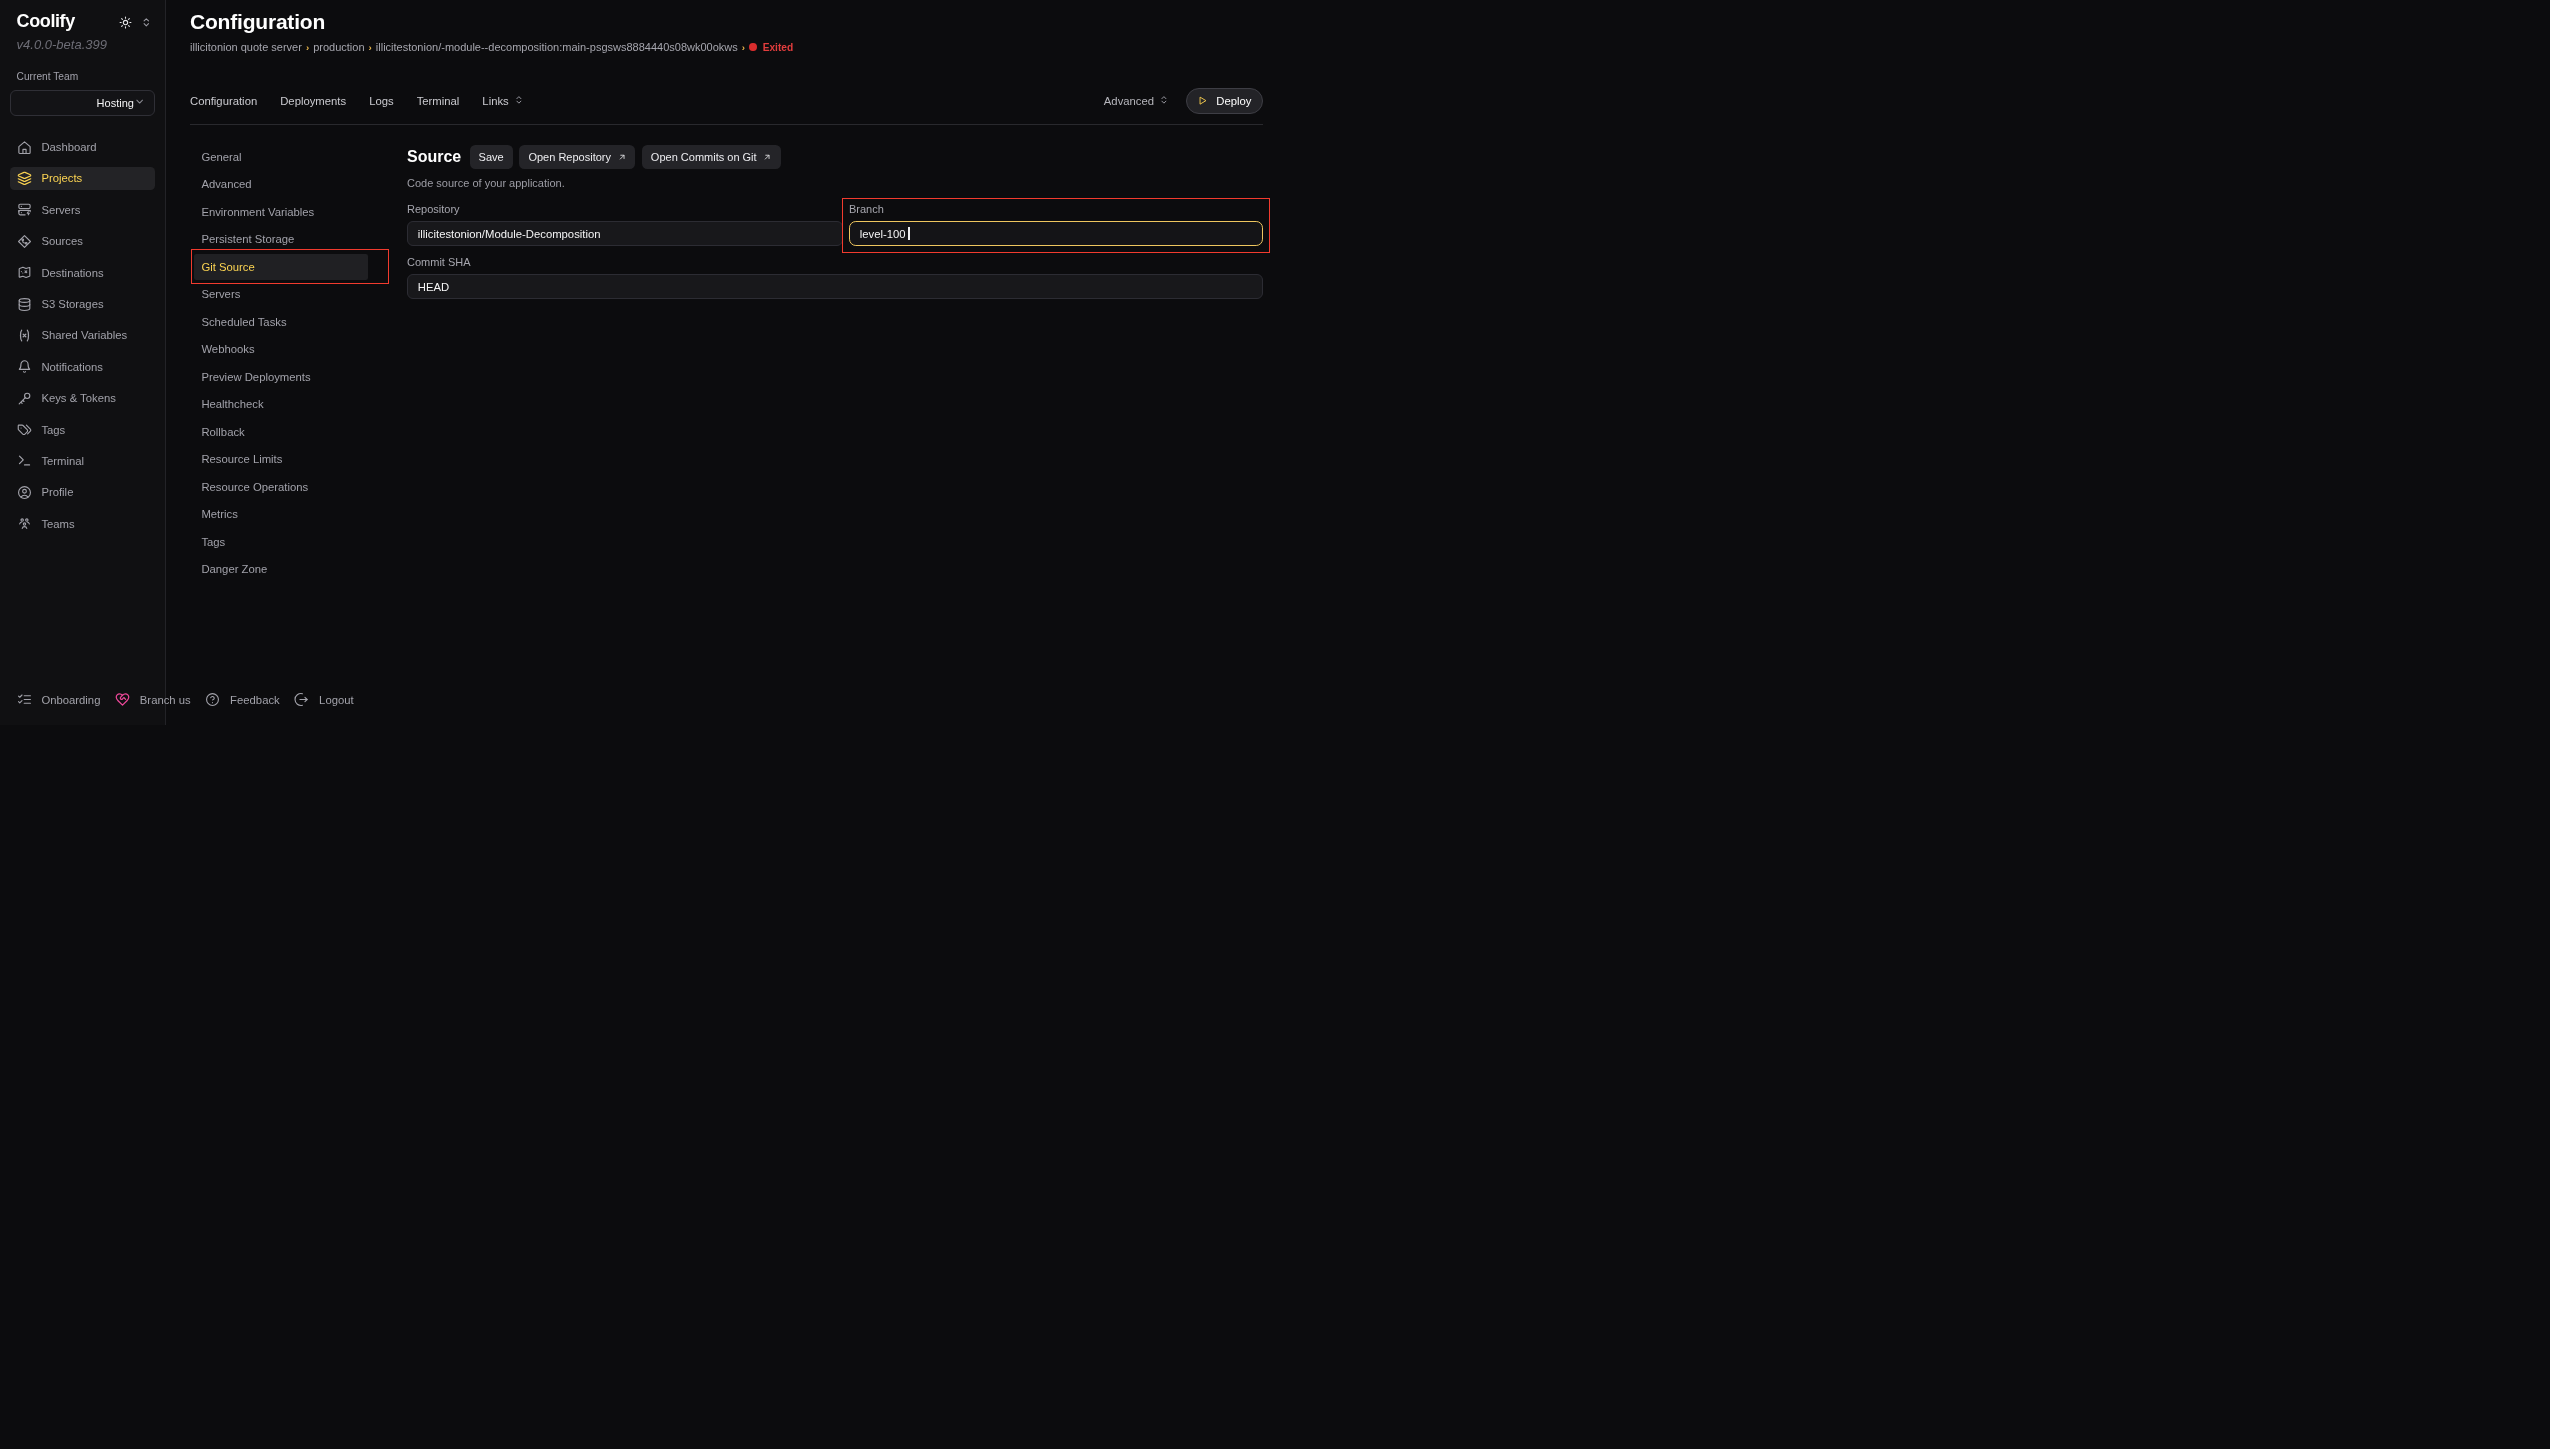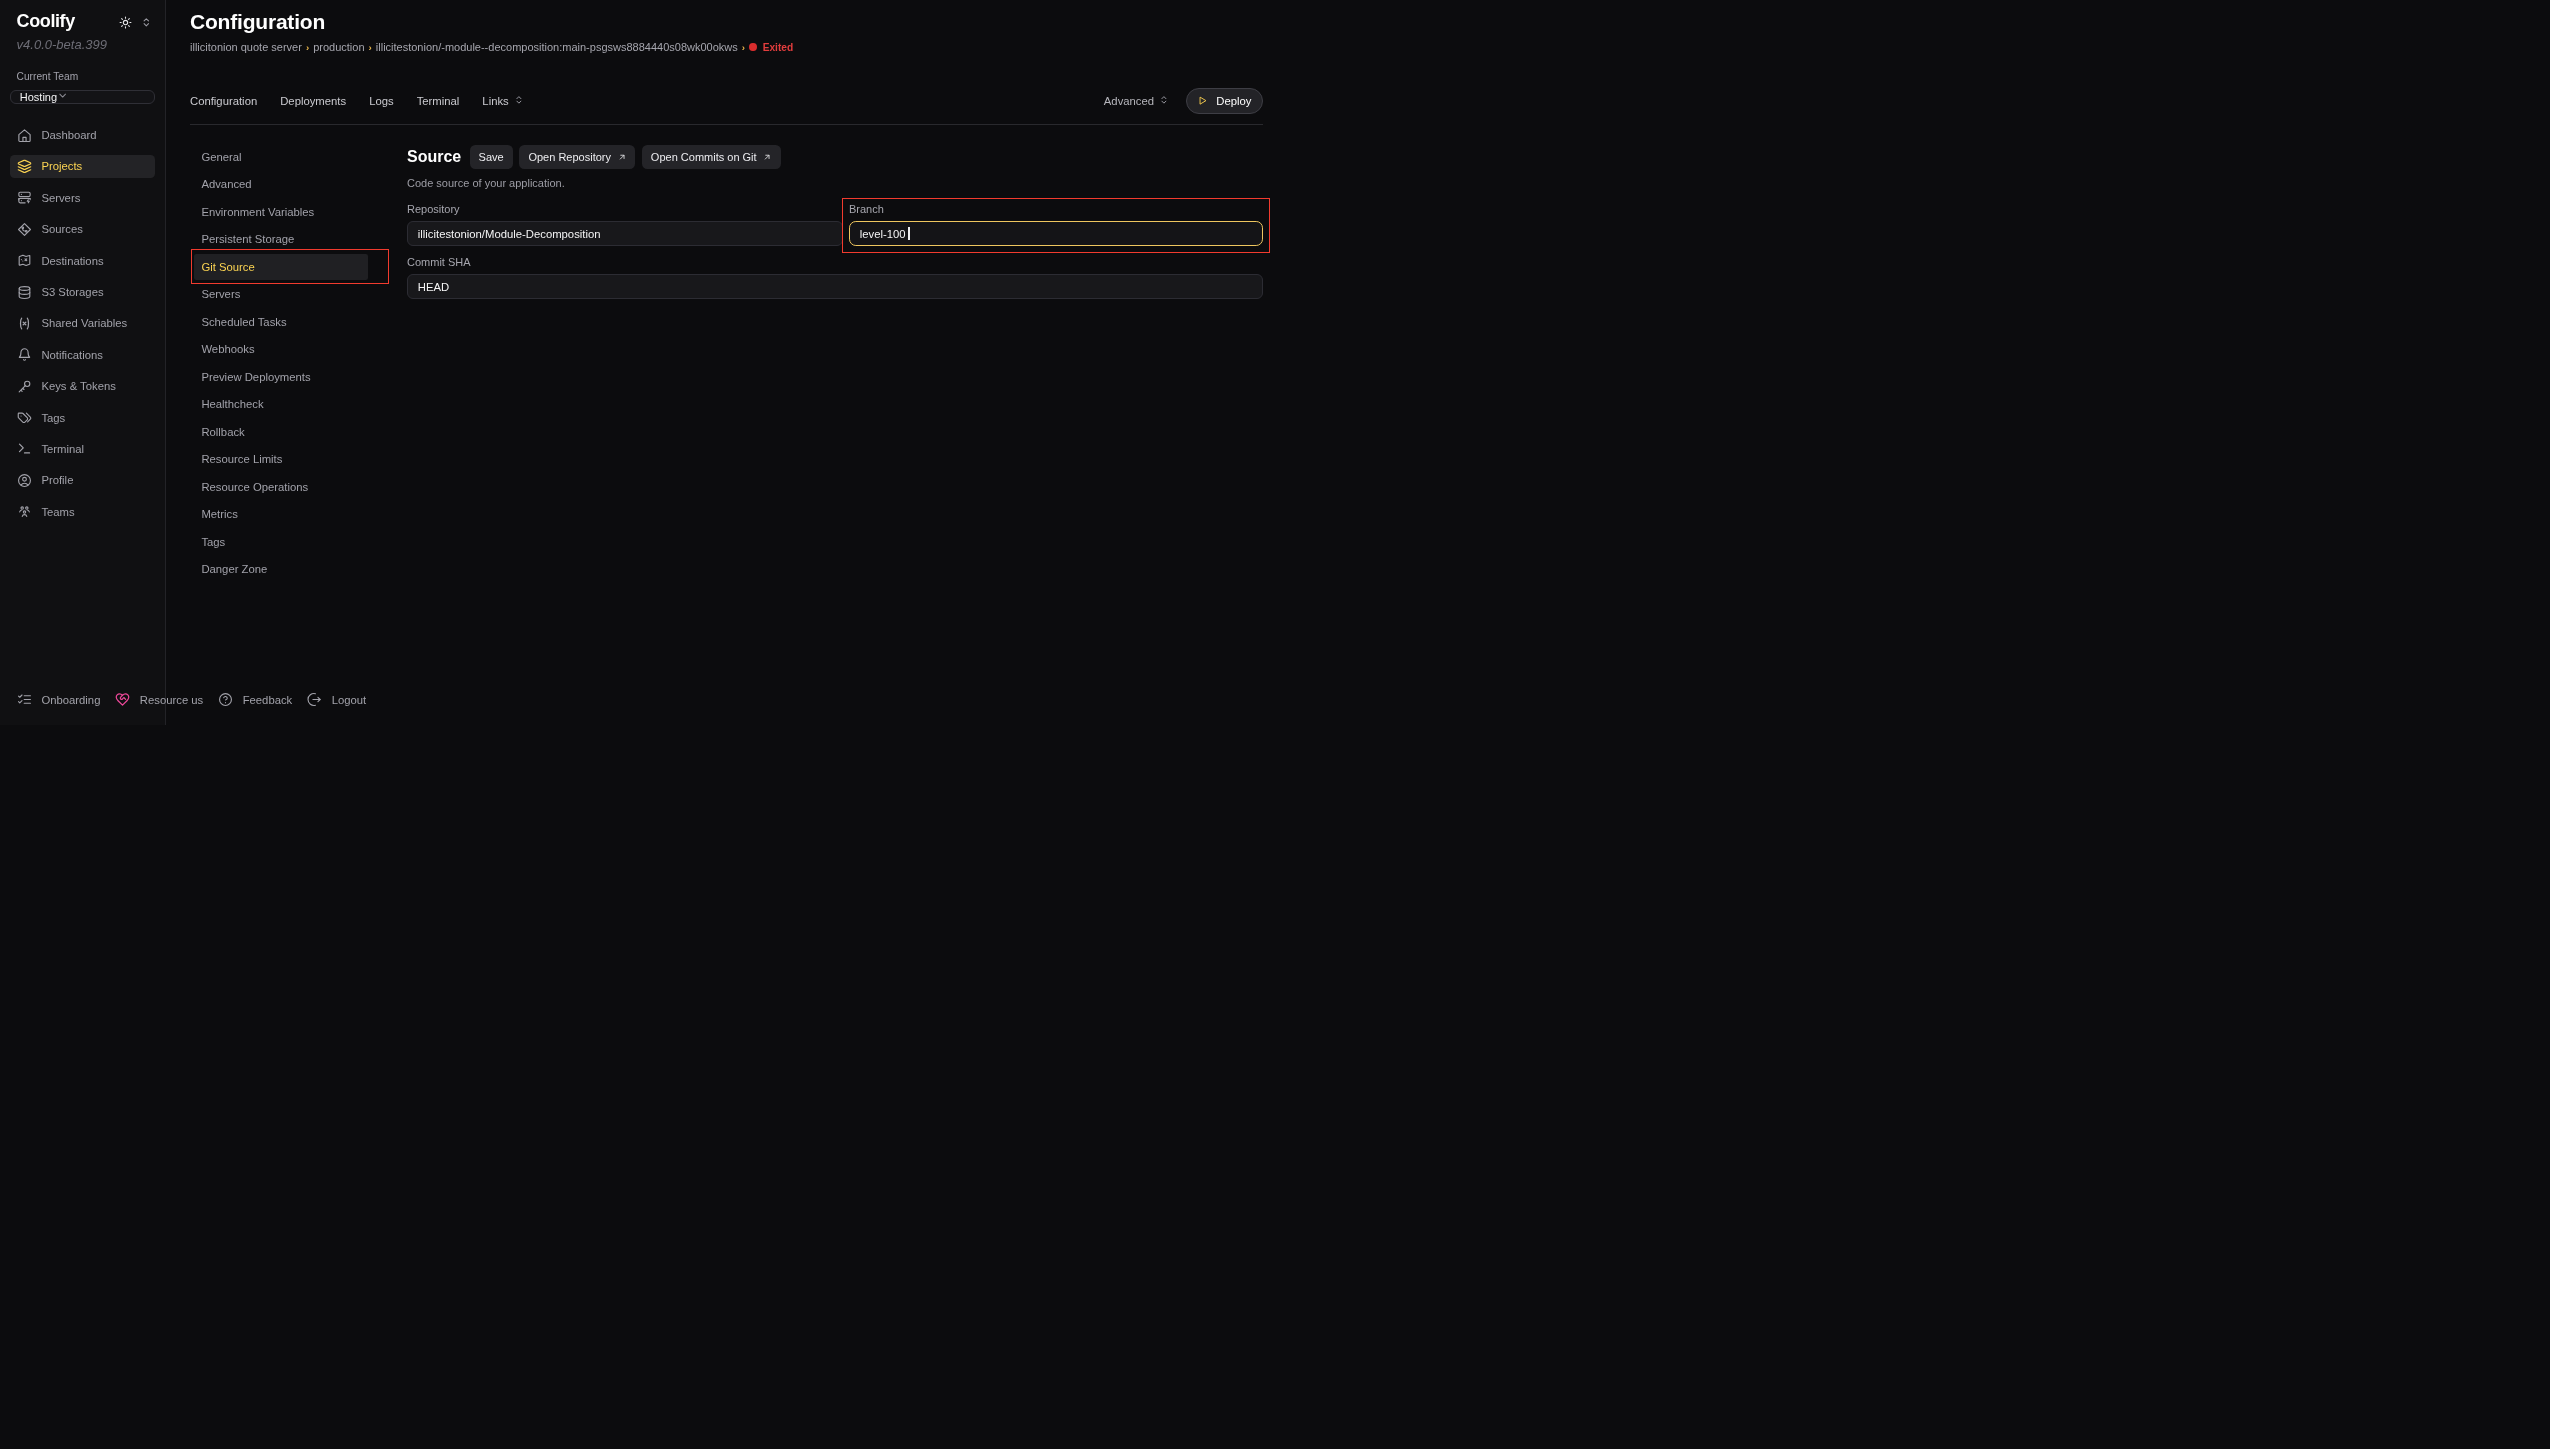--- a/index.html
+++ b/index.html
@@ -18,22 +18,22 @@
     padding:12px 9.8px 13.6px 9.8px;
     display:flex; flex-direction:column;
   }
   .logo-row { display:flex; justify-content:space-between; align-items:flex-start; padding:0 3.8px 0 6.8px; }
   .logo { font-size:18px; font-weight:700; letter-spacing:-0.4px; line-height:1.1; }
   .logo-icons { display:flex; gap:9px; align-items:center; margin-top:3.8px; color:#e4e4e7; }
   .logo-icons .sel { color:#9a9aa2; }
   .version { font-size:13px; color:#6d6d76; margin:5.3px 0 0 6.8px;font-style:italic; }
   .team-label { margin:19px 0 0 6.8px; font-size:10.2px; color:#a1a1aa; }
   .team-select {
-    margin-top:7.6px; height:14px; border:0.8px solid #2f2f36; border-radius:6px;
-    background:#131316; display:flex; align-items:center; justify-content:flex-start;
+    margin-top:7.6px; height:26px; border:0.8px solid #2f2f36; border-radius:6px;
+    background:#131316; display:flex; align-items:center; justify-content:flex-end;
     padding:0 9px; font-size:11px; color:#f4f4f5; cursor:pointer;
   }
   .team-select .chev { color:#8b8b93; }
   .nav { margin-top:19.7px; display:flex; flex-direction:column; gap:8px; }
   .nav-item {
     display:flex; align-items:center; gap:9.8px; height:23.4px; padding:0 6.8px;
     border-radius:4.5px; color:#a2a2aa; font-size:11.3px; cursor:pointer; white-space:nowrap;
   }
   .nav-item.active { background:#232326; color:#fcd452; }
   .nav-item .icon { width:15px; height:15px; display:flex; align-items:center; justify-content:center; flex:none; }
@@ -279,21 +279,21 @@
           </span>
         <span>Onboarding</span>
       </div>
       <div class="nav-item">
         <span class="icon icon-pink">
             <svg viewBox="0 0 24 24" fill="none" stroke="currentColor" stroke-width="2" stroke-linecap="round" stroke-linejoin="round">
               <path d="M19.1 13.9c1.5-1.5 2.9-3.2 2.9-5.4A5.3 5.3 0 0 0 16.7 3c-1.7 0-3 .5-4.7 2.2C10.3 3.5 9 3 7.3 3A5.3 5.3 0 0 0 2 8.5c0 2.2 1.4 3.9 2.9 5.4L12 21Z"></path>
               <path d="m12 5.2-2.9 3a2 2 0 0 0 2.9 2.9l2.1-2.2 2.9 2.9"></path>
             </svg>
           </span>
-        <span>Resource us</span>
+        <span>Branch us</span>
       </div>
       <div class="nav-item">
         <span class="icon">
             <svg viewBox="0 0 24 24" fill="none" stroke="currentColor" stroke-width="1.8" stroke-linecap="round" stroke-linejoin="round">
               <circle cx="12" cy="12" r="9.5"></circle>
               <path d="M9.2 9a2.9 2.9 0 0 1 5.6 1c0 1.9-2.8 2.7-2.8 2.7"></path>
               <path d="M12 17h.01"></path>
             </svg>
           </span>
         <span>Feedback</span>

